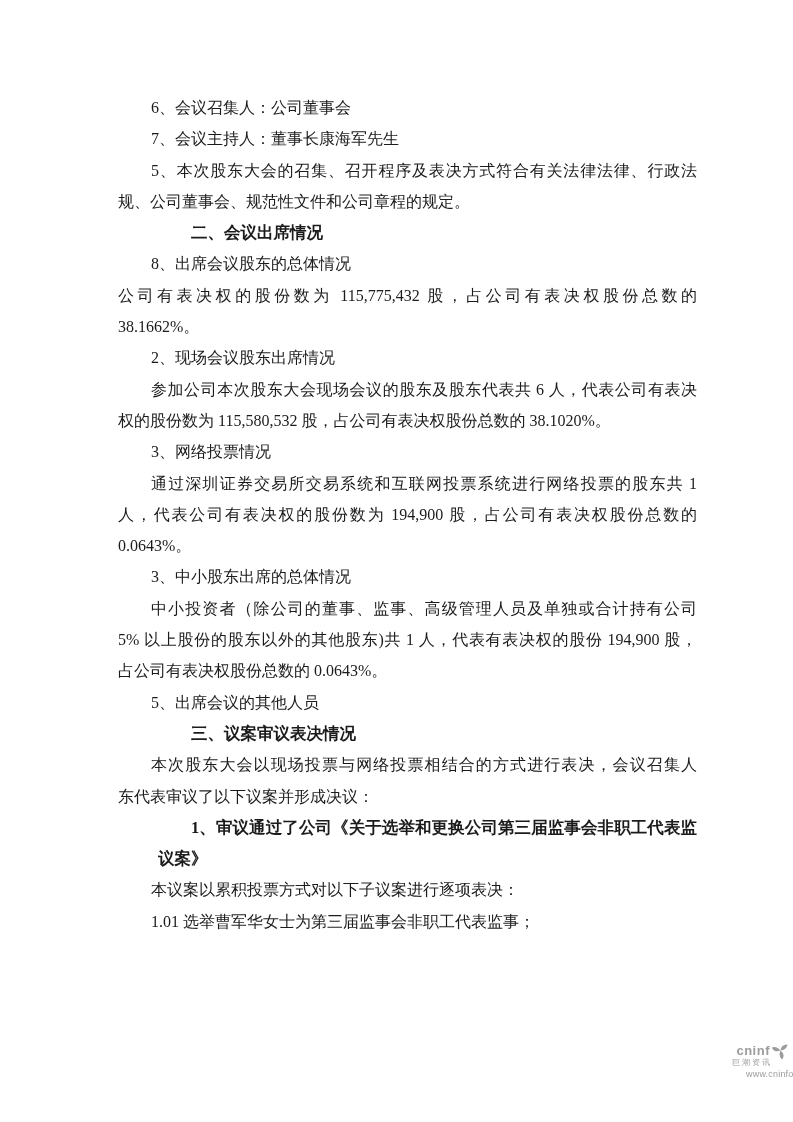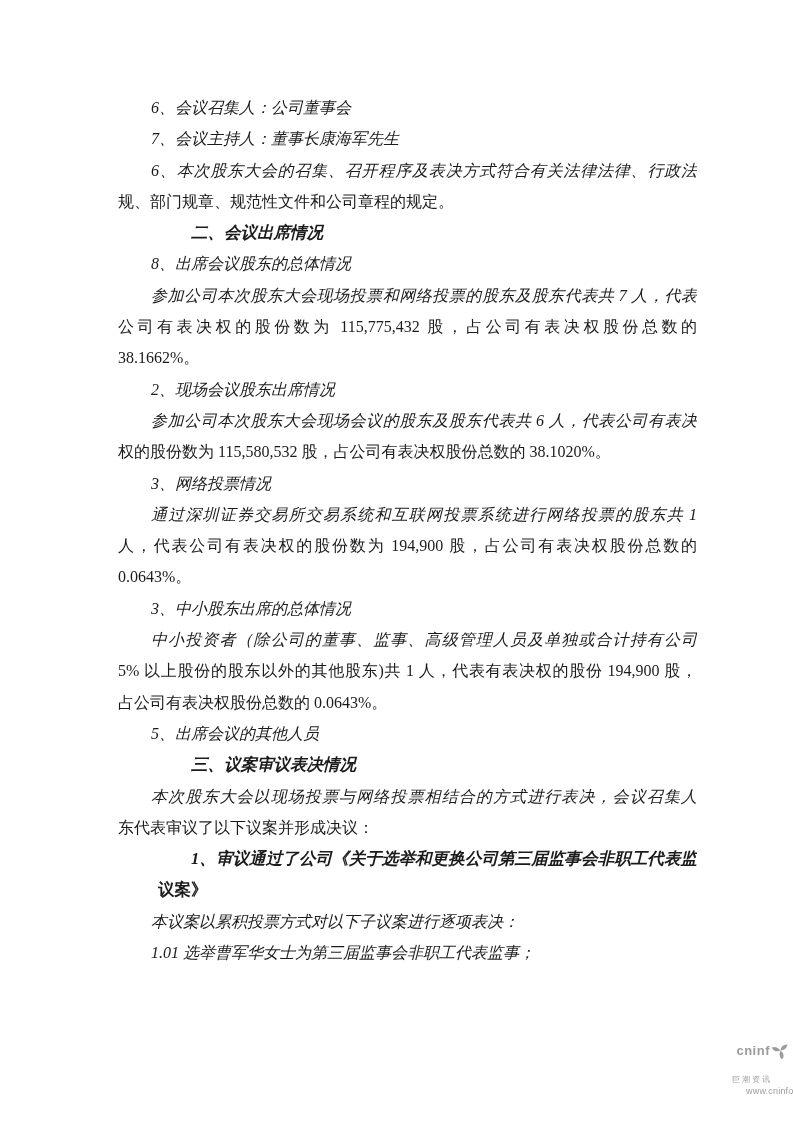--- a/index.html
+++ b/index.html
@@ -20,21 +20,21 @@
     top: 92px;
     width: 579px;
     font-size: 16px;
     line-height: 31.3px;
   }
   .ln {
     height: 31.3px;
     text-align: justify;
     overflow: hidden;
   }
-  .ind { padding-left: 33px; font-style: italic; }
+  .ind { padding-left: 33px; }
   .fill { text-align-last: justify; }
   .b { font-weight: 700; font-size: 16.5px; margin-left: 40px; }
   .logo {
     position: absolute;
     left: 710px;
     top: 1042px;
     width: 80px;
     color: #9c9c9c;
     font-family: "Liberation Sans", sans-serif;
     line-height: 1;
@@ -49,42 +49,41 @@
   .logo-brand {
     font-size: 13px;
     font-weight: 700;
     letter-spacing: 0.5px;
   }
   .logo-swirl { margin-left: 1px; }
   .logo-cn {
     font-size: 8px;
     letter-spacing: 2px;
     padding-right: 18px;
-    margin-top: 18px;
+    margin-top: 1px;
   }
   .logo-url {
     font-size: 9px;
     letter-spacing: 0.2px;
     margin-top: 3px;
     white-space: nowrap;
     margin-left: 36px;
   }
 </style>
 </head>
 <body>
 
 <div class="page">
   <div class="doc">
     <div class="ln ind">6、会议召集人：公司董事会</div>
     <div class="ln ind">7、会议主持人：董事长康海军先生</div>
-    <div class="ln ind fill">6、本次股东大会的召集、召开程序及表决方式符合有关法律法律、行政法</div>
-    <div class="ln">规、部门规章、规范性文件和公司章程的规定。</div>
+    <div class="ln ind fill">5、本次股东大会的召集、召开程序及表决方式符合有关法律法律、行政法</div>
+    <div class="ln">规、公司董事会、规范性文件和公司章程的规定。</div>
     <div class="ln ind b">二、会议出席情况</div>
     <div class="ln ind">8、出席会议股东的总体情况</div>
-    <div class="ln ind fill">参加公司本次股东大会现场投票和网络投票的股东及股东代表共 7 人，代表</div>
     <div class="ln fill">公司有表决权的股份数为 115,775,432 股，占公司有表决权股份总数的</div>
     <div class="ln">38.1662%。</div>
     <div class="ln ind">2、现场会议股东出席情况</div>
     <div class="ln ind fill">参加公司本次股东大会现场会议的股东及股东代表共 6 人，代表公司有表决</div>
     <div class="ln">权的股份数为 115,580,532 股，占公司有表决权股份总数的 38.1020%。</div>
     <div class="ln ind">3、网络投票情况</div>
     <div class="ln ind fill">通过深圳证券交易所交易系统和互联网投票系统进行网络投票的股东共 1</div>
     <div class="ln fill">人，代表公司有表决权的股份数为 194,900 股，占公司有表决权股份总数的</div>
     <div class="ln">0.0643%。</div>
     <div class="ln ind">3、中小股东出席的总体情况</div>

